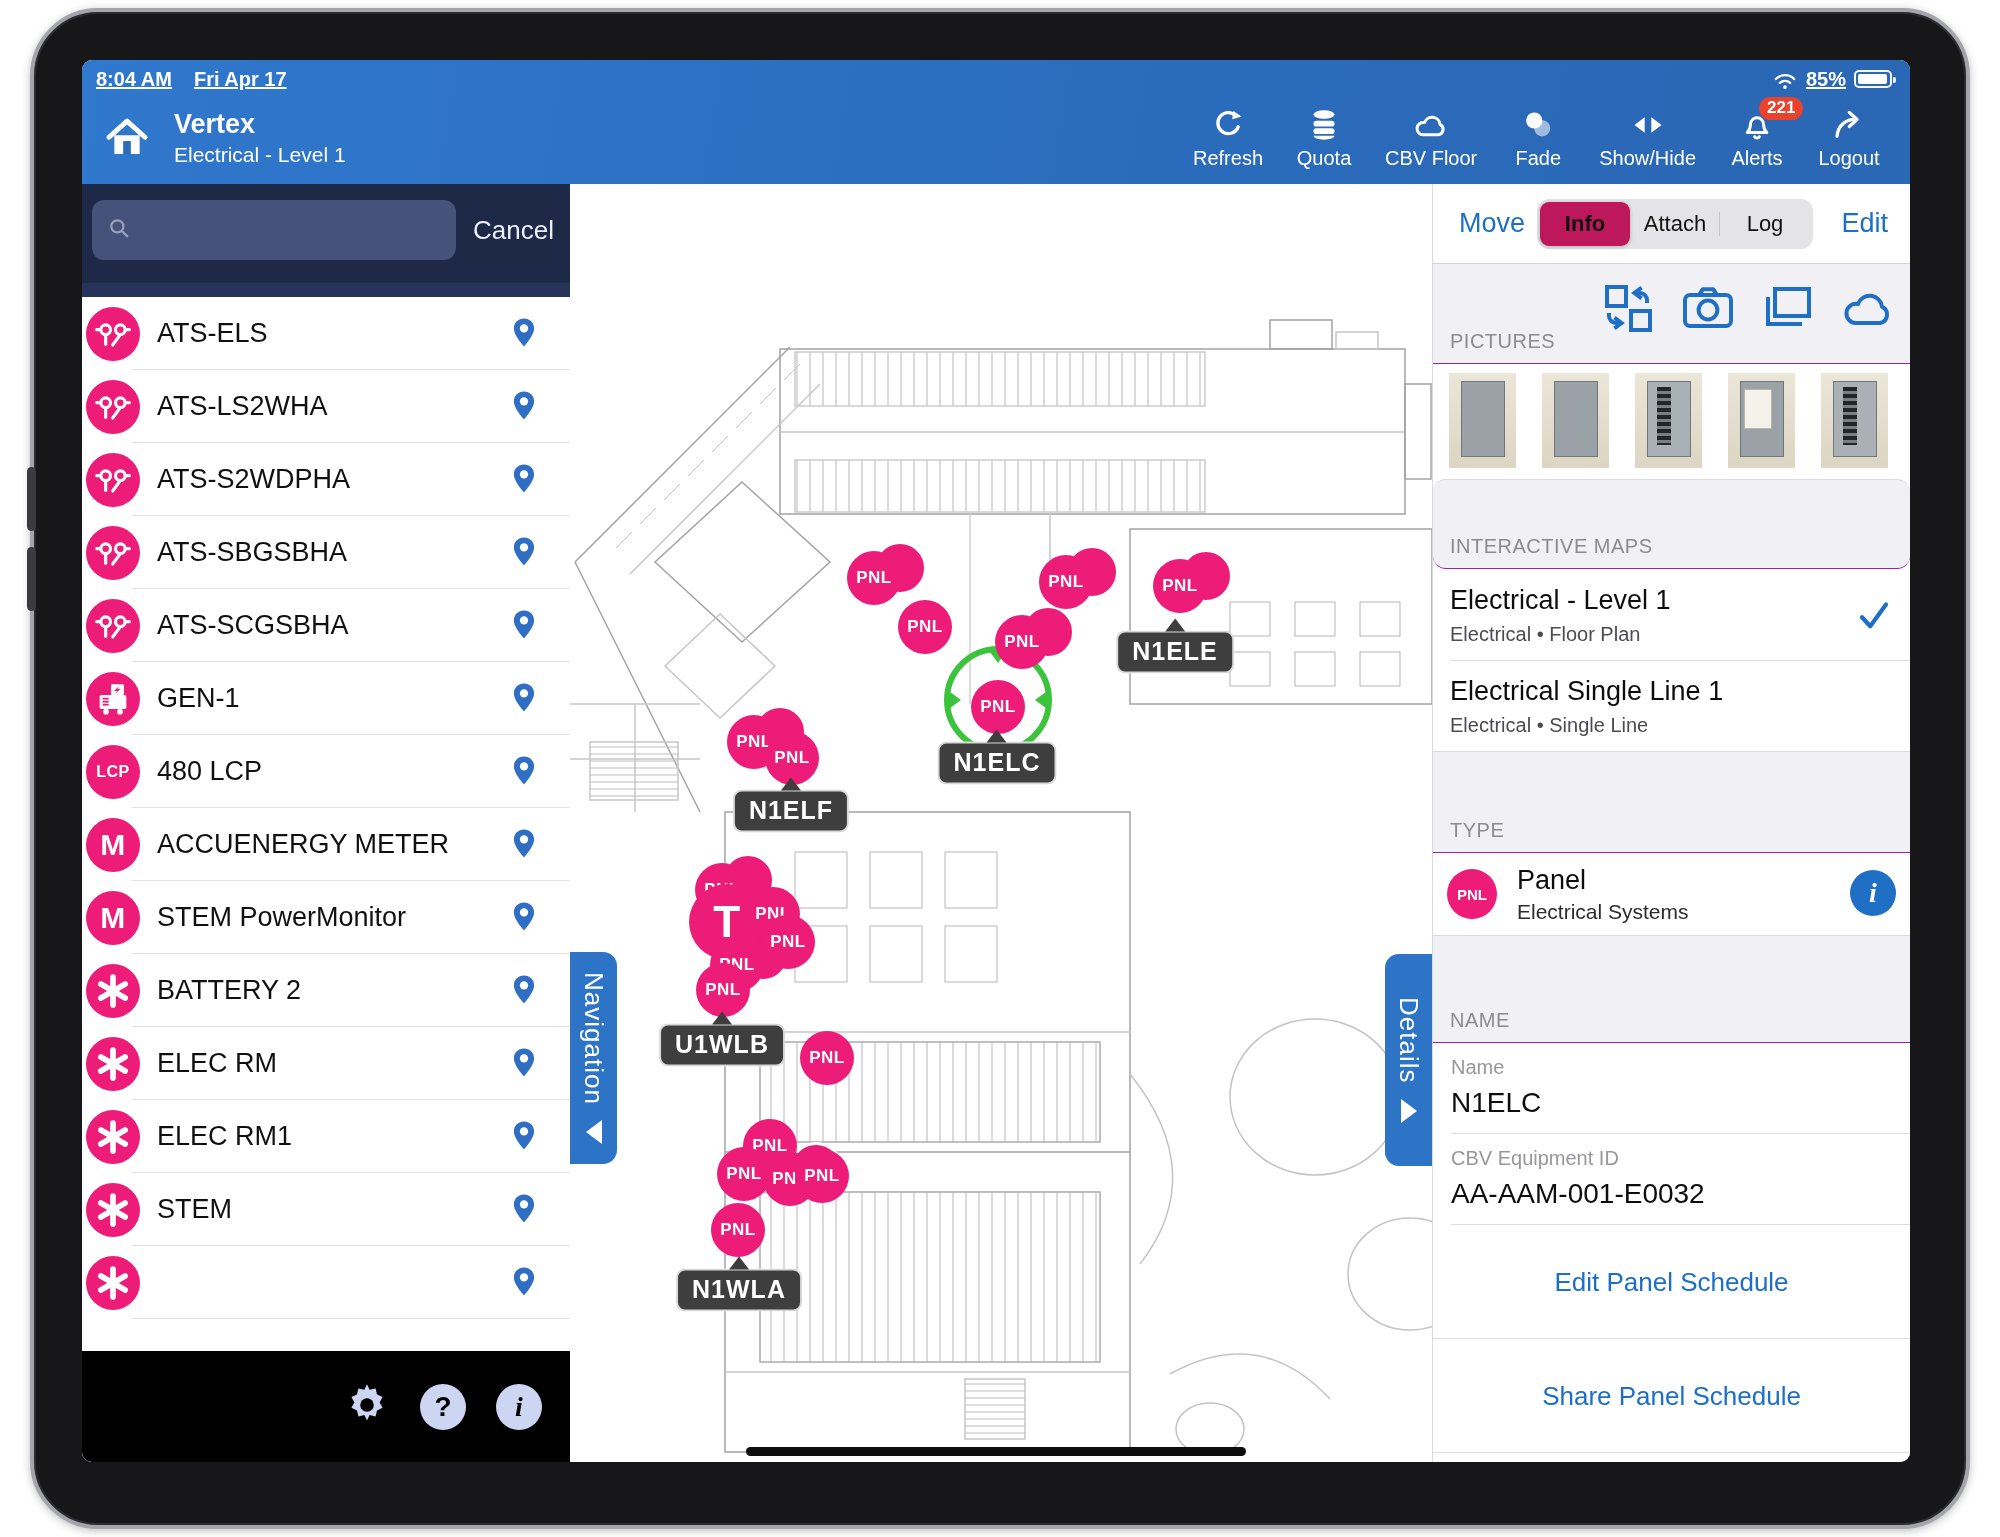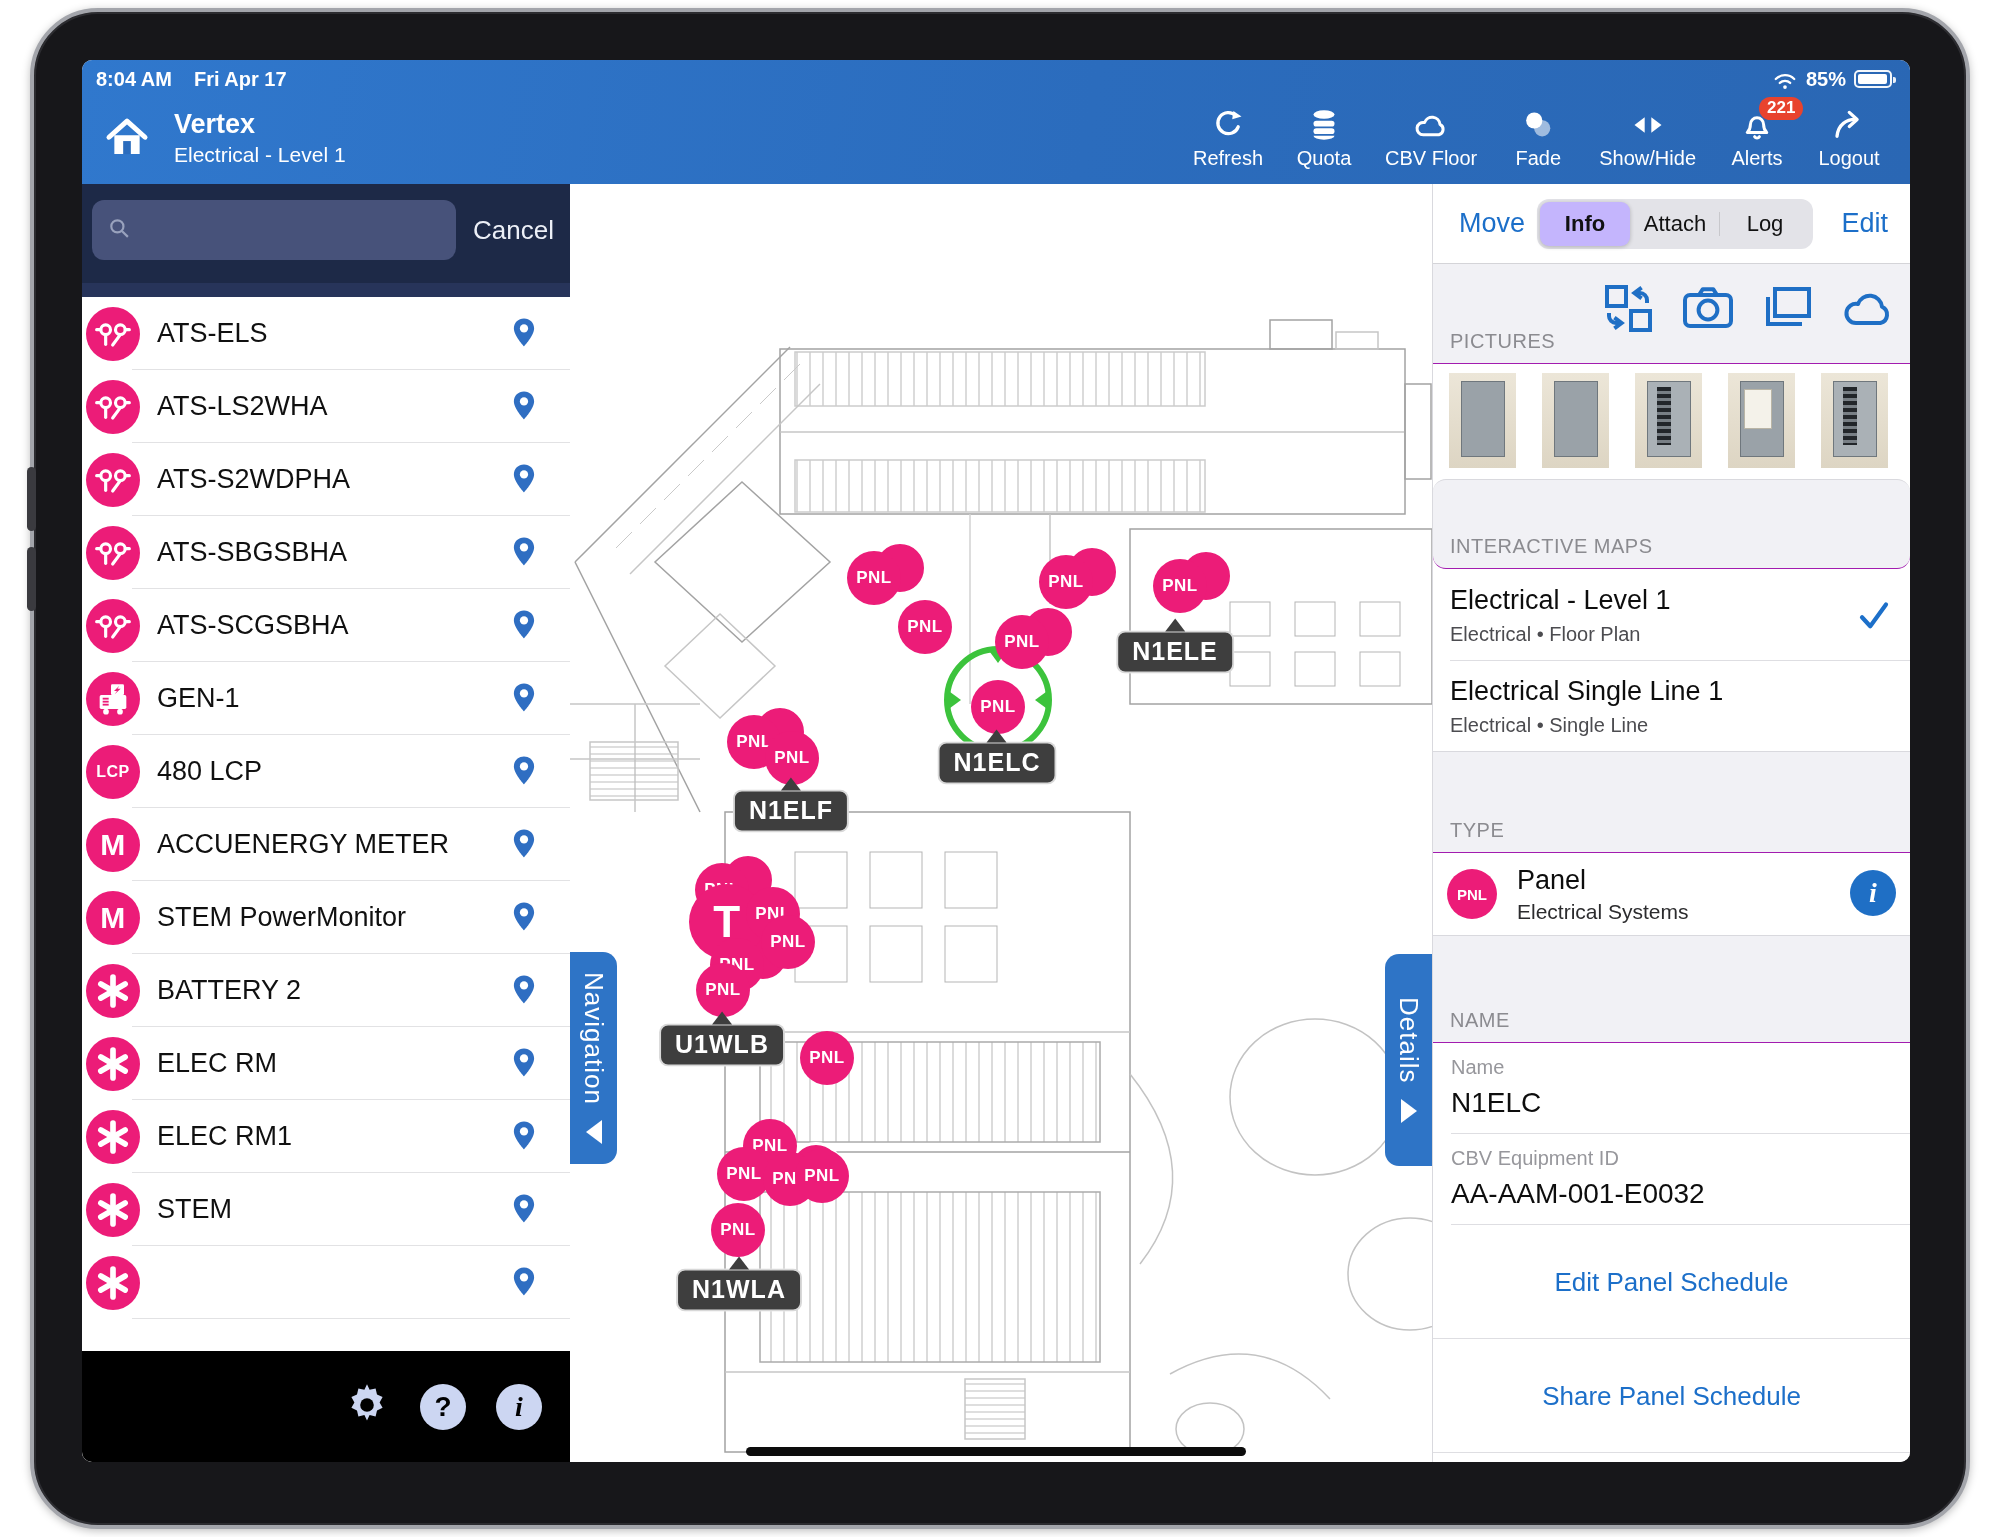--- a/index.html
+++ b/index.html
@@ -11,21 +11,21 @@
            background:#17171a; border:4px solid #a3a5ab; border-radius:68px;
            box-shadow: inset 0 0 0 2px #2c2c30, 0 2px 8px rgba(0,0,0,.25); }
   .side-btn { position:absolute; width:9px; height:64px; background:#3a3a3f; border-radius:5px; left:-7px; }
   .screen { position:absolute; left:48px; top:48px; width:1828px; height:1402px;
             background:#fff; border-radius:10px; overflow:hidden; }
 
   
   .header { position:absolute; left:0; top:0; width:1828px; height:124px;
             background:linear-gradient(100deg,#3078cd 0%, #2b6cbd 55%, #2a67b4 100%); color:#fff; }
   .statusbar { position:absolute; left:0; top:0; width:100%; height:32px; display:flex; align-items:center;
-               padding:6px 18px 0 14px; font-size:20px; font-weight:bold; }
+               padding:6px 18px 0 14px; font-size:20px; font-weight:bold;text-decoration:underline; }
   .status-date { margin-left:22px; font-weight:bold; }
   .status-right { margin-left:auto; display:flex; align-items:center; gap:8px; }
   .wifi-ic { width:26px; height:22px; }
   .batt { position:relative; width:38px; height:18px; border:2px solid rgba(255,255,255,.95); border-radius:5px; }
   .batt::before { content:""; position:absolute; left:2px; top:2px; bottom:2px; width:85%; background:#fff; border-radius:2px; }
   .batt::after { content:""; position:absolute; right:-6px; top:5px; width:3px; height:6px; background:rgba(255,255,255,.9); border-radius:0 2px 2px 0; }
 
   .navbar { position:absolute; left:0; top:32px; width:100%; height:92px; display:flex; align-items:center; }
   .home-btn { width:46px; height:46px; margin-left:22px; color:#fff; cursor:pointer; }
   .home-btn svg { width:46px; height:46px; }
@@ -107,21 +107,21 @@
   
   .panel { position:absolute; left:1350px; top:124px; width:478px; height:1278px; background:#fff; border-left:1px solid #d9d9de; }
   .p-tabs { position:relative; height:80px; border-bottom:1px solid #d4d4d8; }
   .link { color:#1c6fc9; font-size:27px; background:none; border:none; cursor:pointer; font-family:"Liberation Sans",sans-serif; }
   .move-btn { position:absolute; left:26px; top:24px; }
   .edit-btn { position:absolute; right:22px; top:24px; }
   .segmented { position:absolute; left:104px; top:15px; width:276px; height:50px; background:#e3e3e8; border-radius:12px;
                display:flex; align-items:center; padding:3px; }
   .segment { flex:1; height:44px; display:flex; align-items:center; justify-content:center; font-size:22px; color:#111;
              border-radius:9px; cursor:pointer; position:relative; }
-  .segment.selected { background:#c4b5fd; box-shadow:0 1px 4px rgba(0,0,0,.22); font-weight:bold; }
+  .segment.selected { background:#be185d; box-shadow:0 1px 4px rgba(0,0,0,.22); font-weight:bold; }
   .segment:not(.selected):not(:last-child)::after { content:""; position:absolute; right:0; top:10px; bottom:10px; width:1px; background:#c8c8cc; }
 
   .gray-section { position:relative; background:#f1f1f5; border-bottom:1px solid #a21caf; border-top:1px solid #d9d9de; }
   .section-label { position:absolute; left:17px; bottom:10px; color:#8b8b90; font-size:20px; letter-spacing:.5px; }
   .p-pictures-head { height:100px; }
   .pic-icons { position:absolute; right:14px; top:16px; display:flex; gap:24px; }
   .pic-icons .pi { width:56px; height:56px; color:#1f6fc5; cursor:pointer; }
   .pic-icons svg { width:56px; height:56px; }
 
   .p-thumbs { height:115px; display:flex; gap:26px; padding:9px 0 0 16px; background:#fff; }

